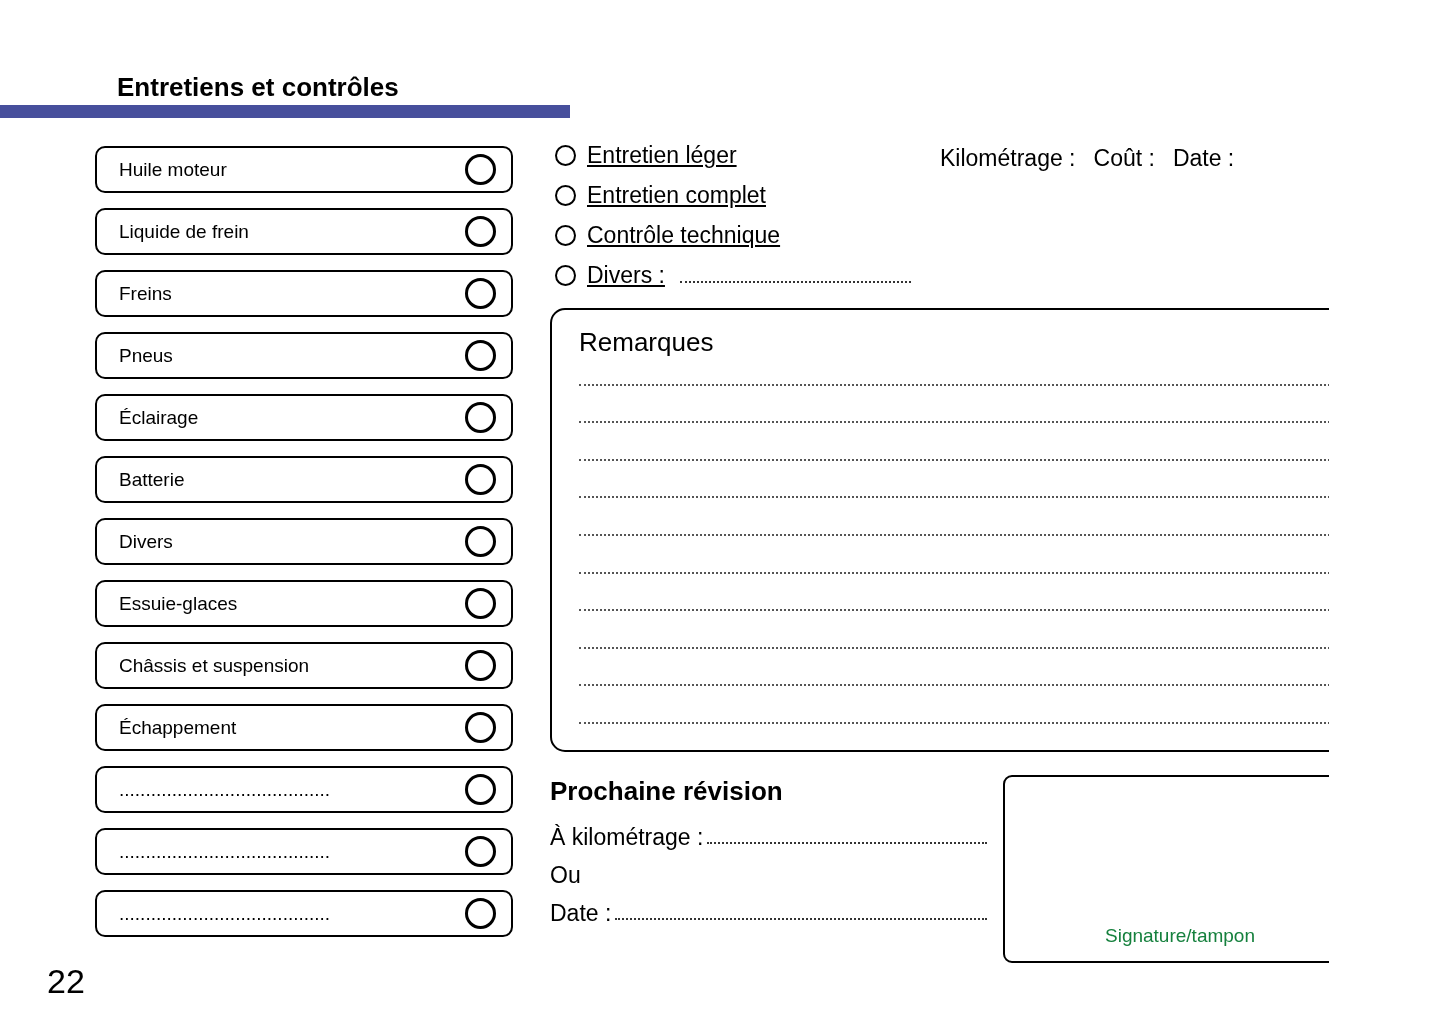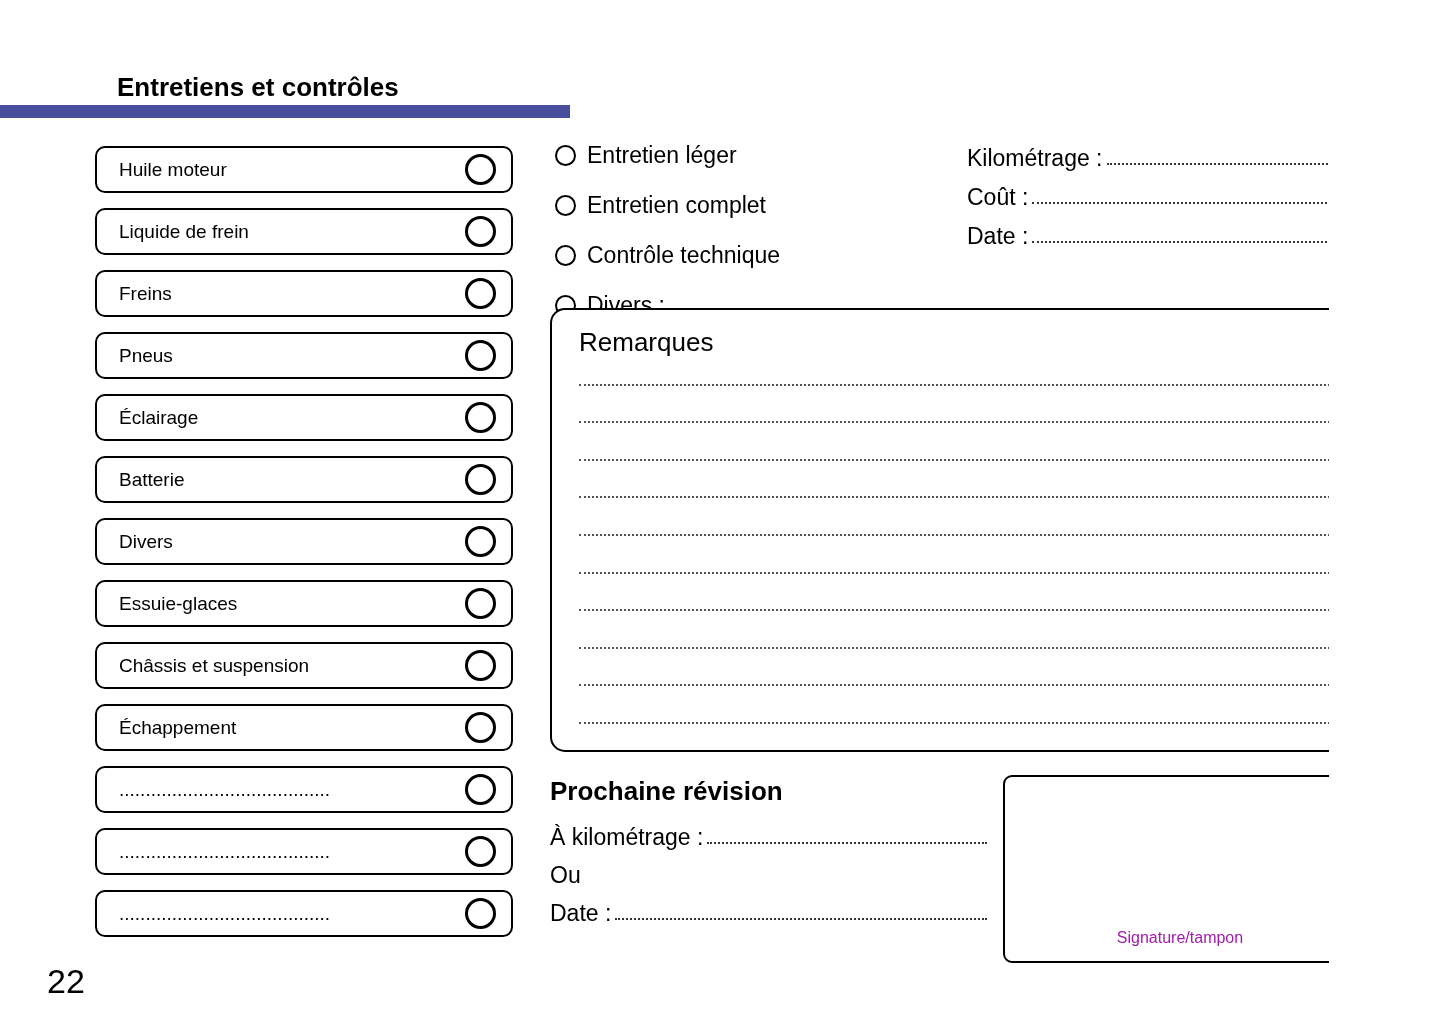--- a/index.html
+++ b/index.html
@@ -8,41 +8,41 @@
   .page { position: relative; width: 1329px; height: 1030px; background: #ffffff; overflow: hidden; }
 
   .doc-title { position: absolute; left: 117px; top: 72px; font-size: 26px; font-weight: 700; }
   .accent-bar { position: absolute; left: 0; top: 105px; width: 570px; height: 13px; background: #474f9c; }
 
   .checklist { position: absolute; left: 95px; top: 146px; width: 418px; display: flex; flex-direction: column; gap: 15px; }
   .check-row { height: 47px; border: 2.5px solid #000; border-radius: 10px; display: flex; align-items: center; padding: 0 15px 0 22px; font-size: 19px; background: #fff; }
   .check-label { flex: 1; white-space: nowrap; overflow: hidden; }
   .circle { width: 31px; height: 31px; border: 3px solid #000; border-radius: 50%; flex: 0 0 auto; background: #fff; }
 
-  .service-options { position: absolute; left: 555px; top: 143px; width: 356px; display: flex; flex-direction: column; gap: 25px; font-size: 23px; }
+  .service-options { position: absolute; left: 555px; top: 143px; width: 356px; display: flex; flex-direction: column; gap: 15px; font-size: 23px; text-decoration: underline; }
   .option-row { display: flex; align-items: center; gap: 11px; height: 25px; }
   .radio { width: 21px; height: 21px; border: 2.5px solid #000; border-radius: 50%; flex: 0 0 auto; background: #fff; }
   .option-label { white-space: nowrap; }
   .leader { flex: 1; border-bottom: 2px dotted #333; height: 1px; align-self: flex-end; margin-bottom: 5px; margin-left: 4px; }
 
-  .info-fields { position: absolute; left: 940px; top: 145px; width: 416px; display: flex; flex-direction: column; gap: 14px; font-size: 23px; margin-left: 27px; }
+  .info-fields { position: absolute; left: 940px; top: 145px; width: 416px; display: flex; gap: 14px; font-size: 23px; }
   .field-row { display: flex; height: 25px; }
   .field-label { white-space: nowrap; }
 
   .remarks-box { position: absolute; left: 550px; top: 308px; width: 806px; height: 444px; border: 2.5px solid #000; border-radius: 15px; background: #fff; }
   .remarks-title { position: absolute; left: 27px; top: 17px; font-size: 26px; }
   .remarks-lines { position: absolute; left: 27px; right: 24px; top: 38px; }
   .remark-line { height: 37.6px; border-bottom: 2px dotted #555; }
 
   .next-service { position: absolute; left: 550px; top: 776px; width: 437px; }
   .next-title { font-size: 26px; font-weight: 700; margin: 0 0 17px 0; }
   .ns-row { display: flex; font-size: 23px; height: 25px; margin-bottom: 13px; }
 
   .signature-box { position: absolute; left: 1003px; top: 775px; width: 354px; height: 188px; border: 2.5px solid #000; border-radius: 9px; background: #fff; }
-  .signature-label { position: absolute; left: 0; right: 0; bottom: 14px; text-align: center; color: #a21caf; font-size: 16px; }
+  .signature-label { position: absolute; left: 0; right: 0; bottom: 14px; text-align: center; color: #15803d; font-size: 19px; }
 
   .page-number { position: absolute; left: 47px; top: 962px; font-size: 34px; }
 </style>
 </head>
 <body>
 
 <div class="page">
 
   <div class="doc-title">Entretiens et contrôles</div>
   <div class="accent-bar" style="background: rgb(71, 79, 156);"></div>

